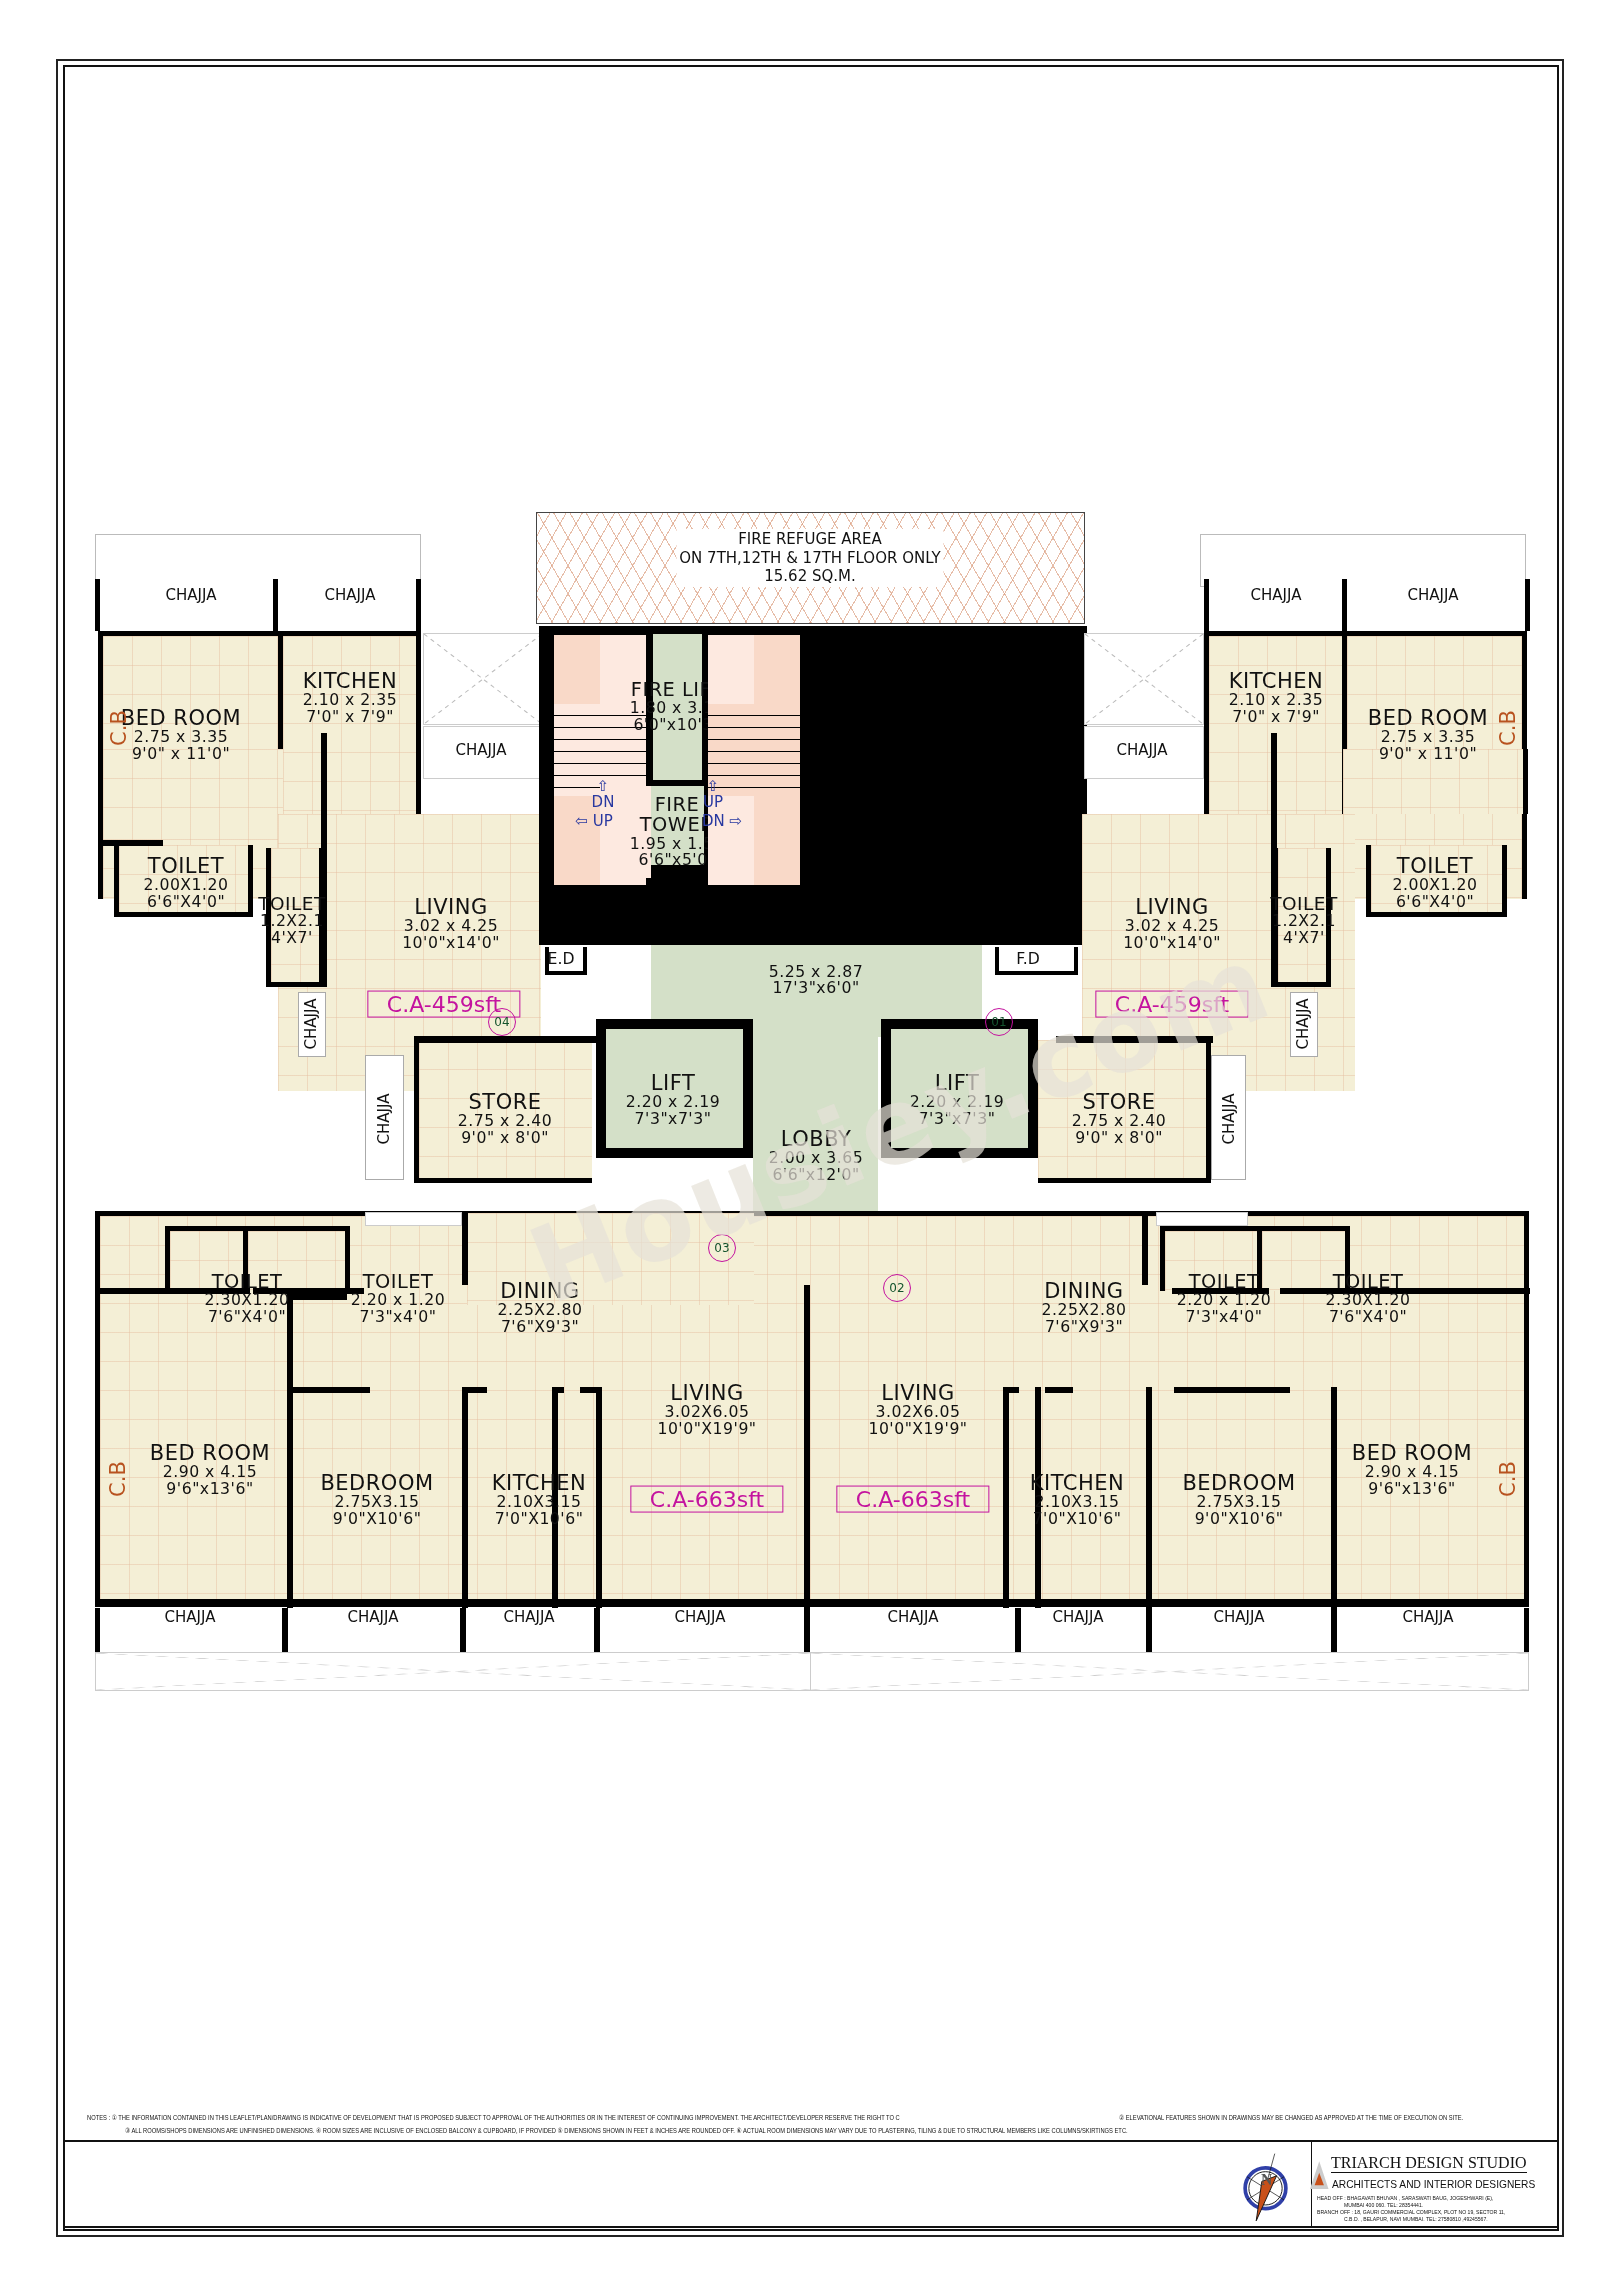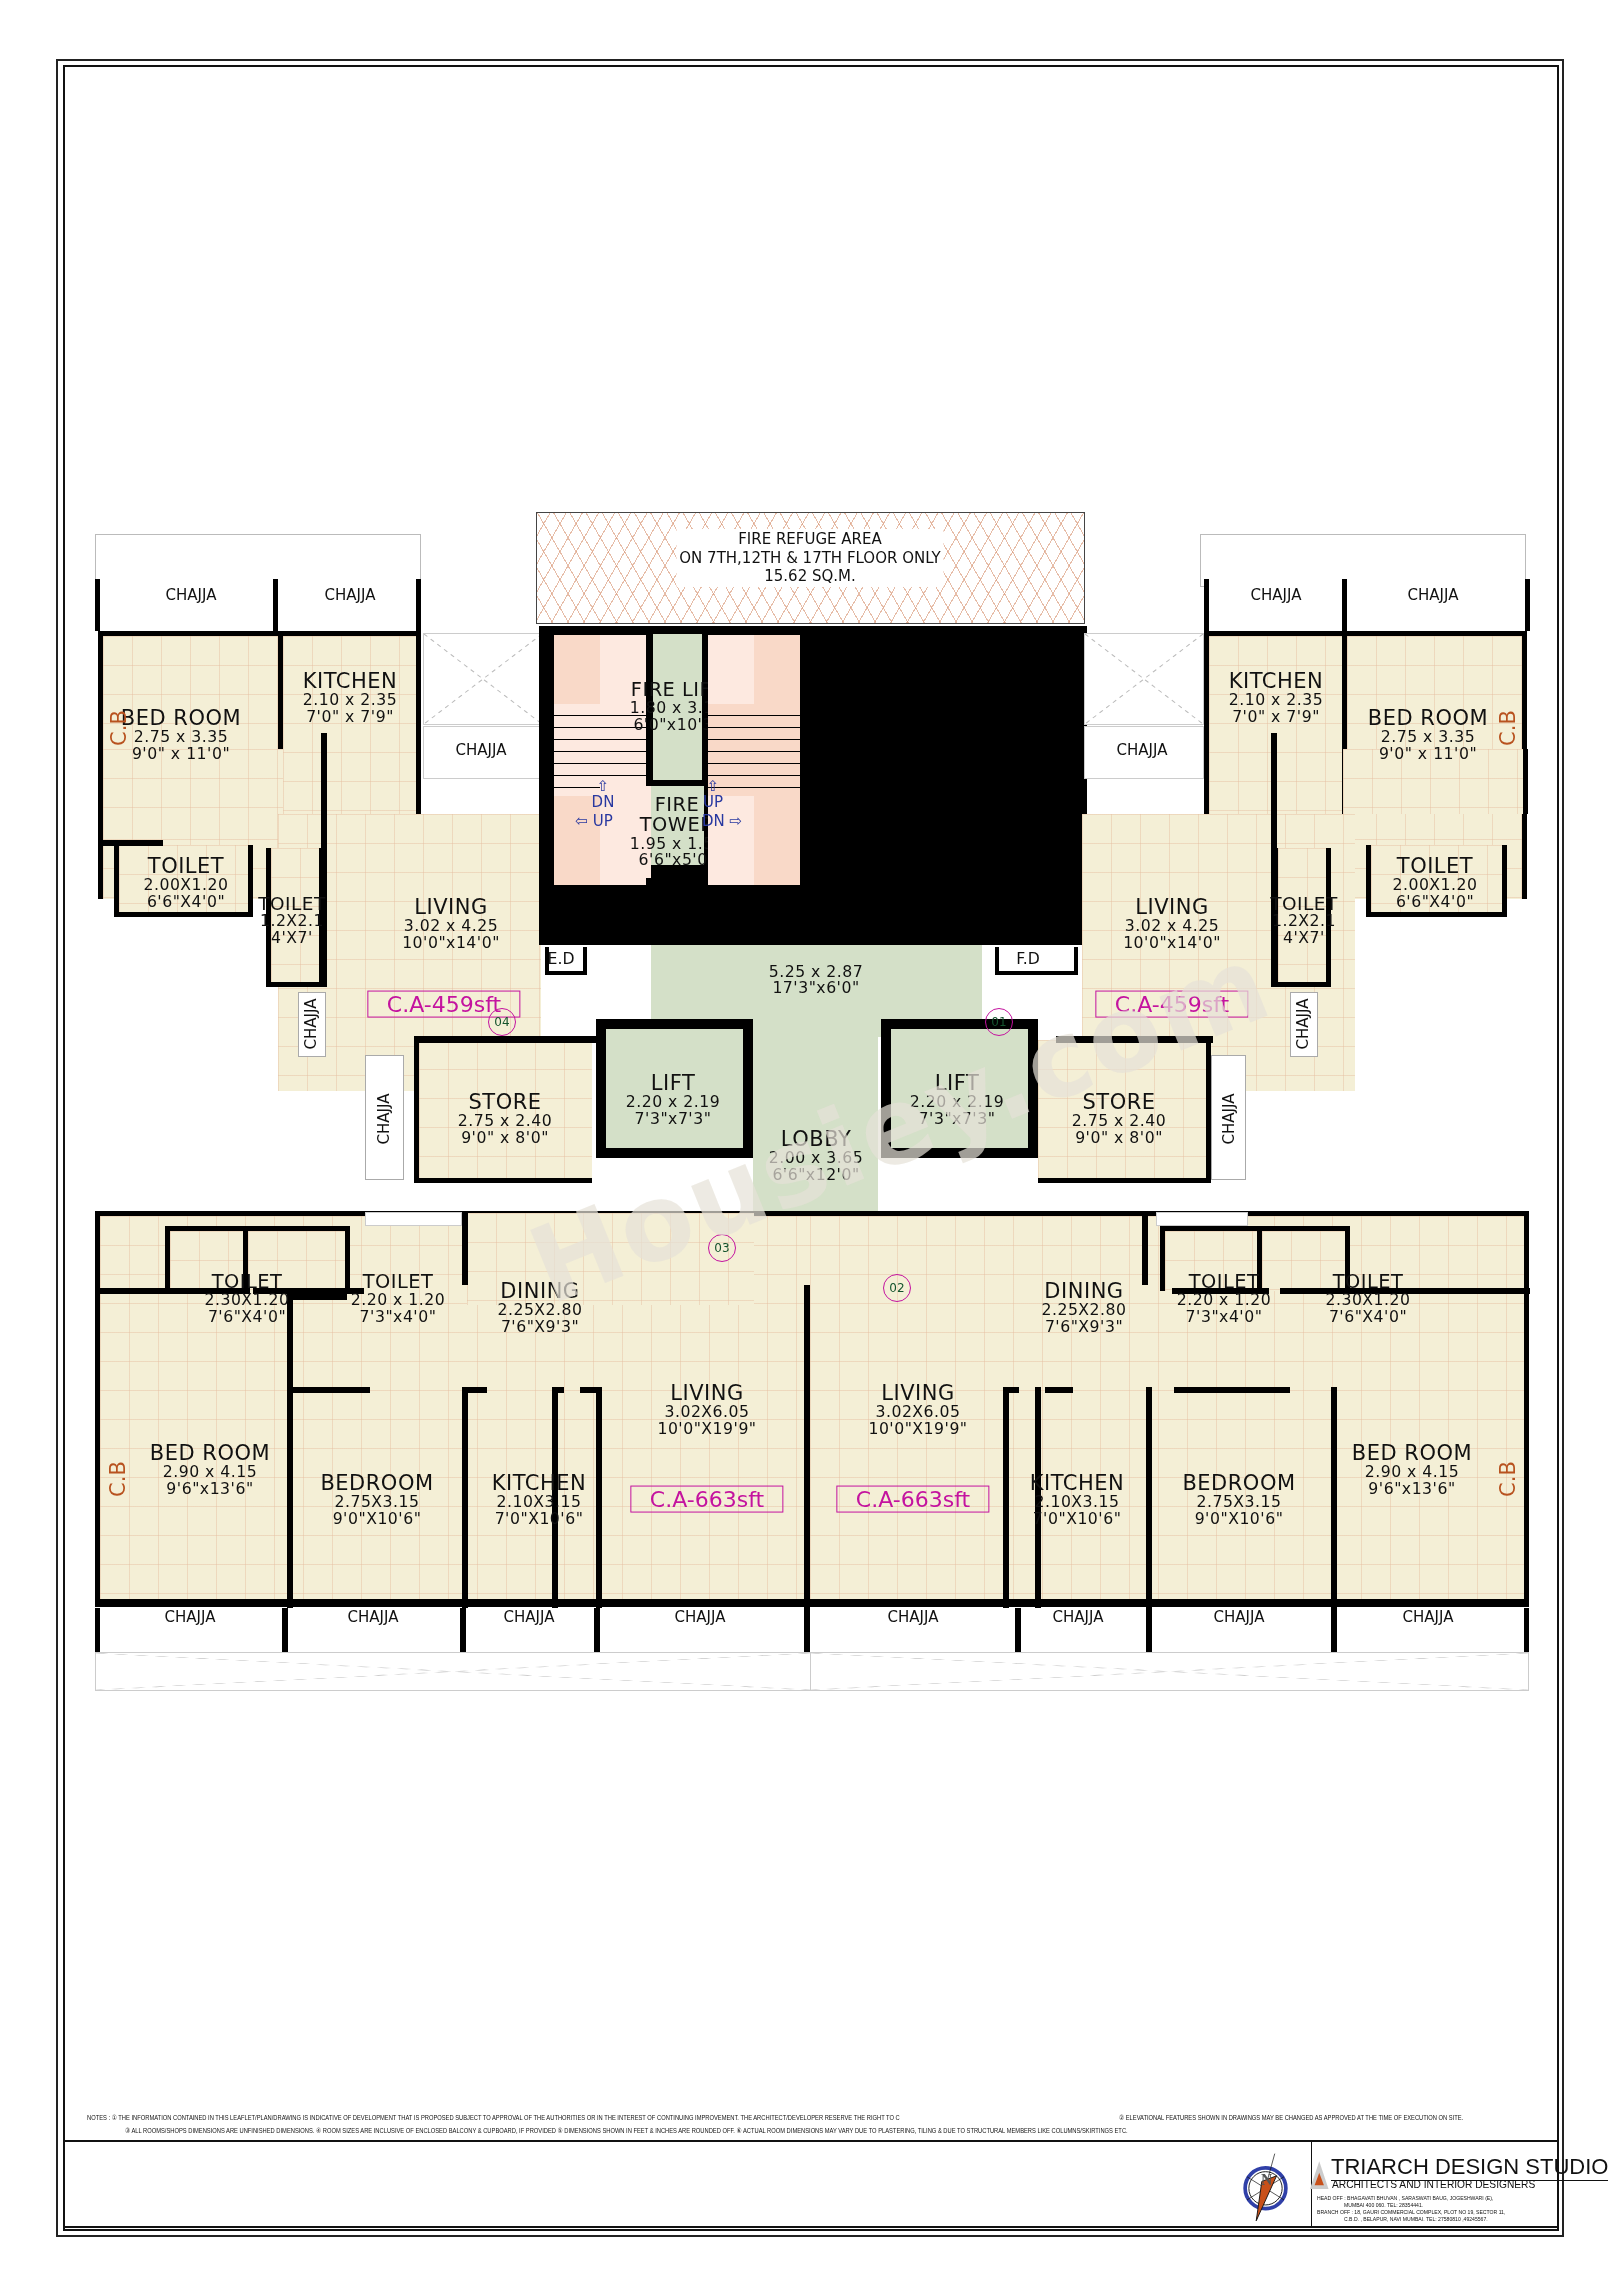--- a/index.html
+++ b/index.html
@@ -37,21 +37,21 @@
   .refuge-text{background:#fff;font-size:15px;line-height:1.25;padding:0.9px 2.8px;}
   .watermark{position:absolute;left:508px;top:1063px;font-size:106px;color:rgba(230,225,215,.7);transform:rotate(-22deg);font-weight:bold;letter-spacing:2.8px;pointer-events:none;}
 
   
   .notes{font-family:"Liberation Sans",sans-serif;font-size:7.4px;transform:scaleX(.78);transform-origin:left top;white-space:nowrap;}
   
   .tb{border:2.3px solid #111;background:#fff;}
   .tb-cell{position:absolute;top:0;bottom:0;border-right:1.4px solid #111;}
   .proj{font-family:"Liberation Sans",sans-serif;font-size:20.3px;line-height:30px;transform:scaleX(.82);transform-origin:left top;white-space:nowrap;}
   .title-main{font-family:"Liberation Sans",sans-serif;font-size:23px;text-decoration:underline;line-height:35px;text-align:center;transform:scaleX(.8);}
-  .firm-name{font-family:Liberation Sans, sans-serif;font-size:22px;border-bottom:1.4px solid #111;white-space:nowrap;}
+  .firm-name{font-family:Liberation Serif, serif;font-size:16px;border-bottom:1.4px solid #111;white-space:nowrap;}
   .firm-sub{font-family:"Liberation Sans",sans-serif;font-size:10.2px;white-space:nowrap;}
   .firm-addr{font-family:"Liberation Sans",sans-serif;font-size:5.1px;line-height:7px;white-space:nowrap;}
 </style>
 </head>
 <body>
 
 <div class="abs frame-outer"></div>
 <div class="abs frame-inner"></div>
 
 <div>

